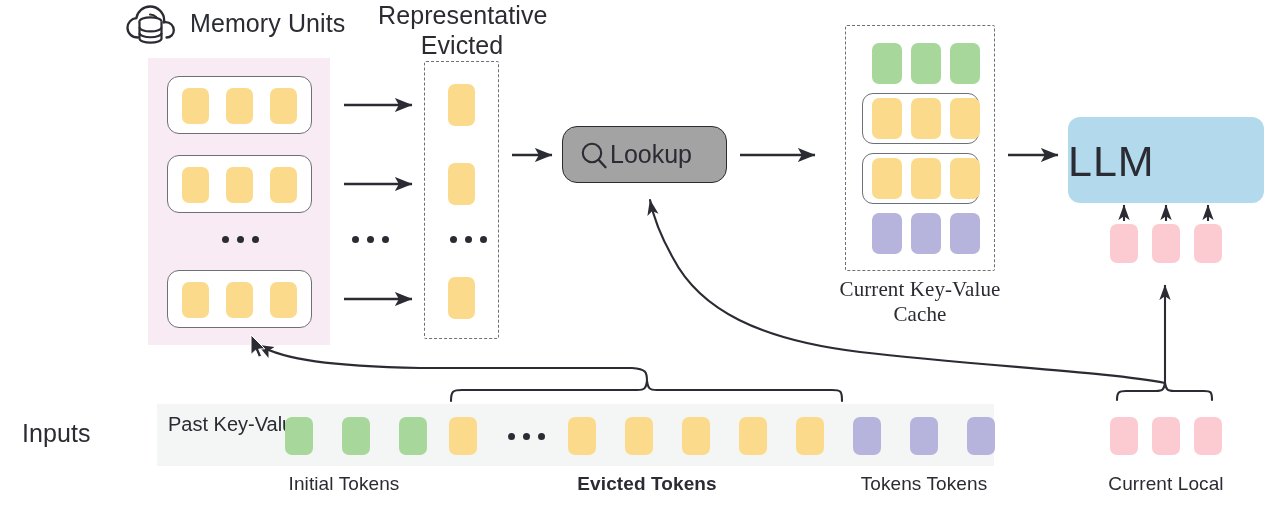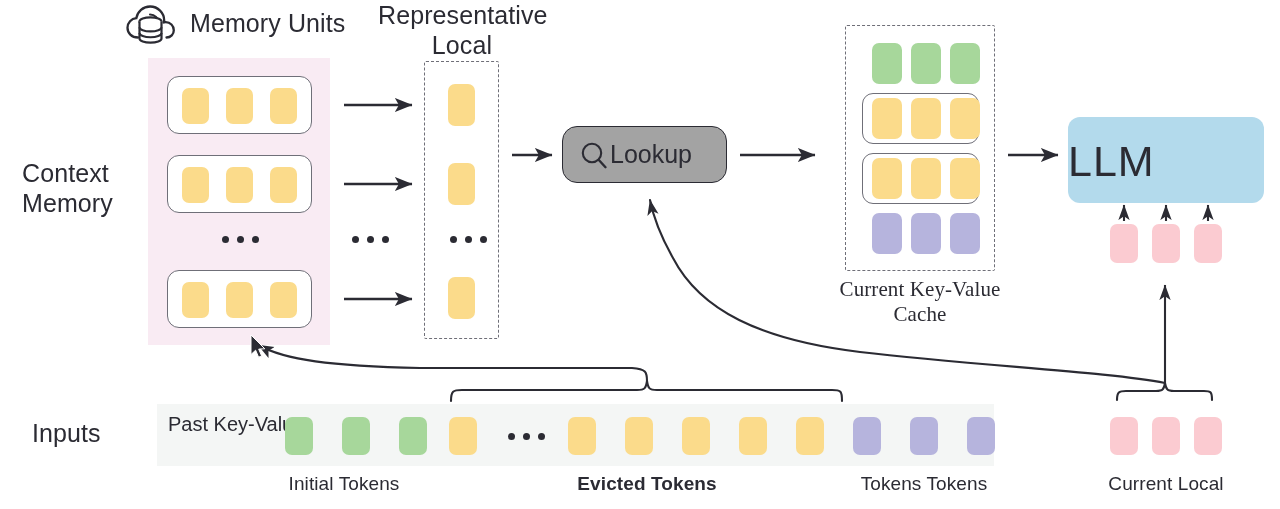--- a/index.html
+++ b/index.html
@@ -170,24 +170,22 @@
       <ellipse cx="25.5" cy="18.5" rx="11" ry="4.2" stroke="#2b2b33" stroke-width="2.2" fill="#ffffff"></ellipse>
       <path d="M14.5 18.5 V35.5 C14.5 37.8 19.4 39.7 25.5 39.7 C31.6 39.7 36.5 37.8 36.5 35.5 V18.5" stroke="#2b2b33" stroke-width="2.2" fill="#ffffff"></path>
       <path d="M14.5 24.2 C14.5 26.5 19.4 28.4 25.5 28.4 C31.6 28.4 36.5 26.5 36.5 24.2" stroke="#2b2b33" stroke-width="2.1" fill="none"></path>
       <path d="M14.5 30.0 C14.5 32.3 19.4 34.2 25.5 34.2 C31.6 34.2 36.5 32.3 36.5 30.0" stroke="#2b2b33" stroke-width="2.1" fill="none"></path>
     </svg>
   </div>
 
   <div class="lbl lbl-big" style="left:190px; top:9px;">Memory Units</div>
 
   <div class="lbl lbl-big center" style="left:378px; top:1px; width:168px;">Representative
-Local</div>
-
-  <div class="lbl lbl-big" style="left:22px; top:159px;">Context
-Memory</div>
+Evicted</div>
+
 
   <div class="mem-unit" style="top:76px;">
     <div class="tok t0" style="background:#fbdb8b;"></div>
     <div class="tok t1" style="background:#fbdb8b;"></div>
     <div class="tok t2" style="background:#fbdb8b;"></div>
   </div>
   <div class="mem-unit" style="top:155px;">
     <div class="tok t0" style="background:#fbdb8b;"></div>
     <div class="tok t1" style="background:#fbdb8b;"></div>
     <div class="tok t2" style="background:#fbdb8b;"></div>
@@ -256,21 +254,21 @@
   <div class="abs" id="llm-box">
     <div id="llm-label">LLM</div>
   </div>
 
   <div class="sq" style="left:1110px; top:224px; width:28px; height:39px; background:#fbcbd1;"></div>
   <div class="sq" style="left:1152px; top:224px; width:28px; height:39px; background:#fbcbd1;"></div>
   <div class="sq" style="left:1194px; top:224px; width:28px; height:39px; background:#fbcbd1;"></div>
 
   <div class="abs" id="inputs-strip"></div>
 
-  <div class="lbl lbl-big" style="left:32px; top:419px;">Inputs</div>
+  <div class="lbl lbl-big" style="left:22px; top:419px;">Inputs</div>
 
   <div id="past-kv-label">Past
 Key-Value</div>
 
   <div class="sq" style="left:285px; top:417px; width:28px; height:38px; background:#a7d79b;"></div>
   <div class="sq" style="left:342px; top:417px; width:28px; height:38px; background:#a7d79b;"></div>
   <div class="sq" style="left:399px; top:417px; width:28px; height:38px; background:#a7d79b;"></div>
 
   <div class="sq" style="left:449px; top:417px; width:28px; height:38px; background:#fbdb8b;"></div>
   <div class="dots big" style="left:508px; top:433px;">

